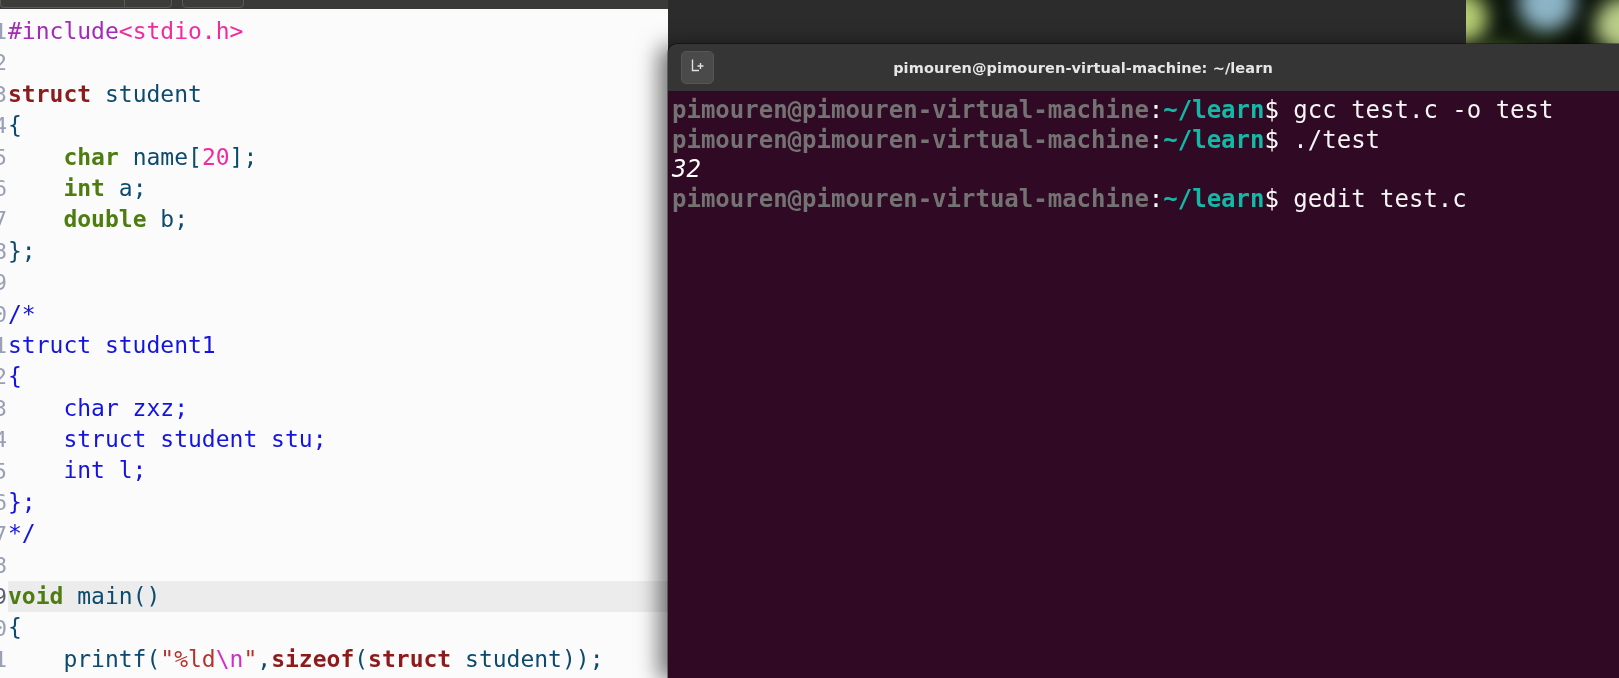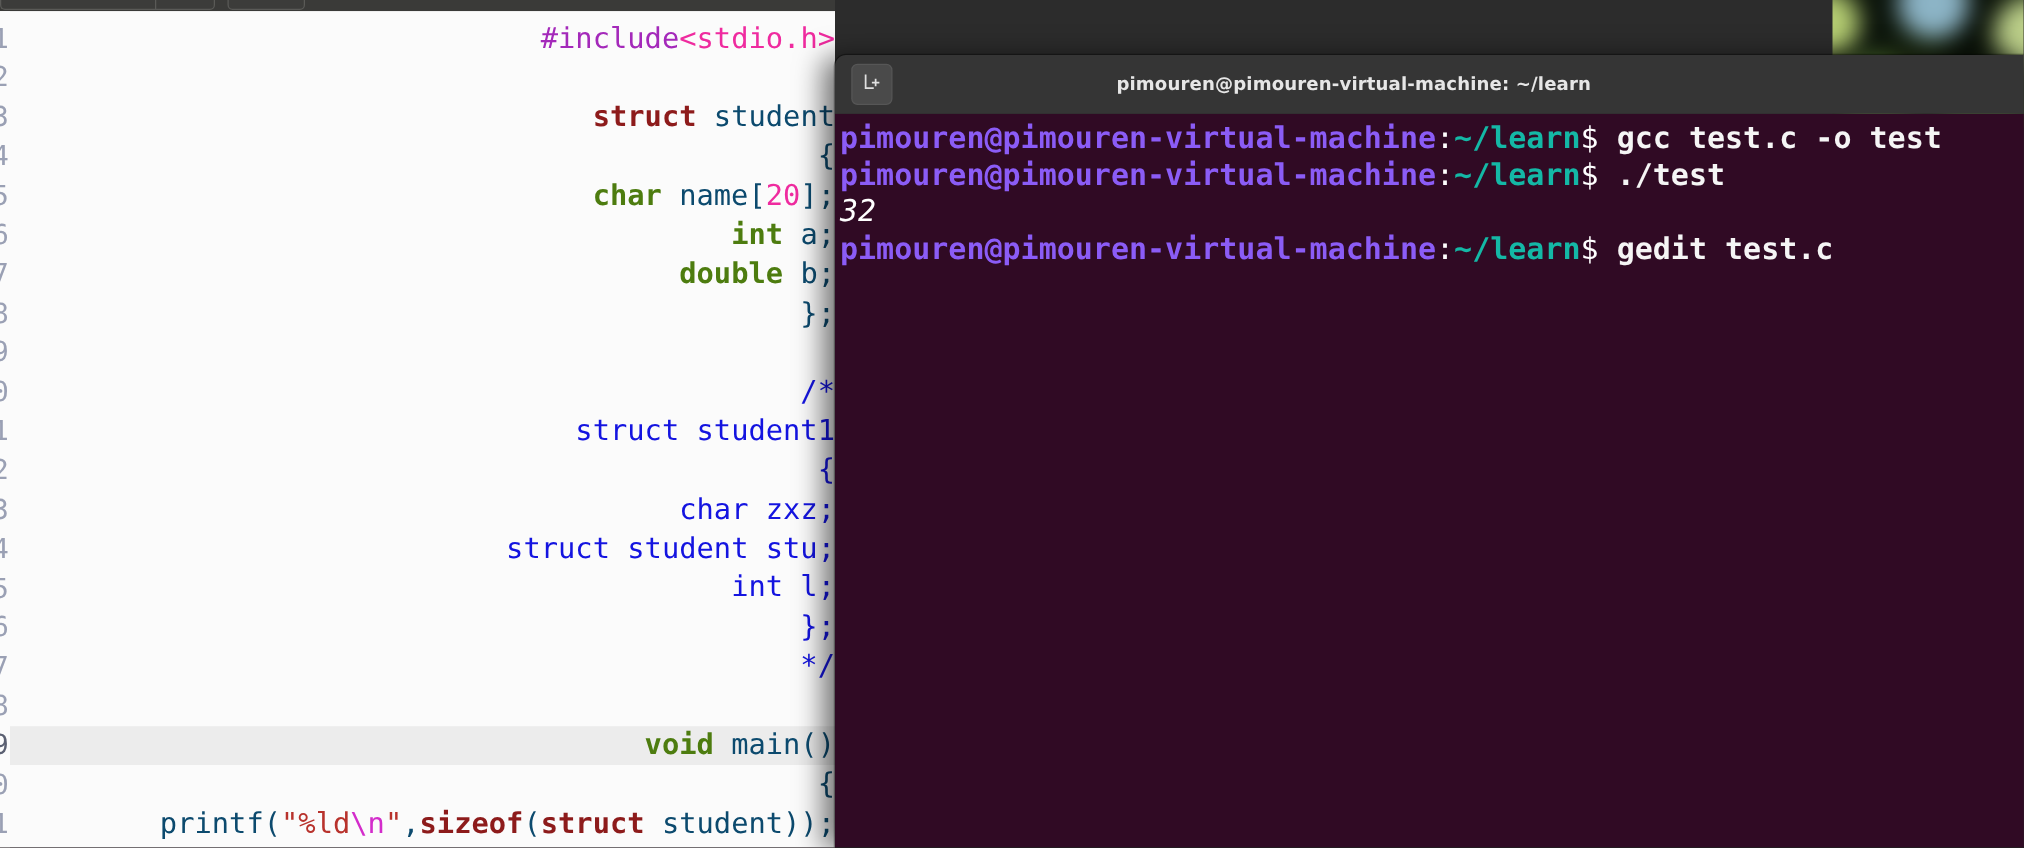--- a/index.html
+++ b/index.html
@@ -114,21 +114,21 @@
     position: absolute;
     left: 12px;
     top: 7px;
     width: 660px;
     font-family: "DejaVu Sans Mono", monospace;
     font-size: 23px;
     line-height: 31.4px;
     white-space: pre;
     color: #2e3436;
   }
-  .cl { display: block; height: 31.4px; text-align: right; }
+  .cl { display: block; height: 31.4px; }
   .cl.current { background: #ececec; }
 
   .tok-pre   { color: #a429ba; }        
   .tok-hdr   { color: #ef2b9f; }        
   .tok-type  { color: #4d7c0f; font-weight: bold; }  
   .tok-struct{ color: #8d1b1b; font-weight: bold; margin-top: 47px; }  
   .tok-num   { color: #ef2b9f; }        
   .tok-com   { color: #1414e0; }        
   .tok-str   { color: #b8322c; }        
   .tok-esc   { color: #d32ccb; }        
@@ -186,25 +186,25 @@
     background: #300a24;
     padding: 5px 0 0 4px;
     box-sizing: border-box;
     font-family: "DejaVu Sans Mono", monospace;
     font-size: 24px;
     line-height: 29.5px;
     white-space: pre;
     color: #ffffff;
     overflow: hidden;
   }
-  .t-user { color: #8b5cf6; font-weight: bold; }
+  .t-user { color: #737373; font-weight: bold; }
   .t-sep  { color: #ffffff; }
   .t-path { color: #14b8a6; font-weight: bold; }
   .t-dollar { color: #ffffff; }
-  .t-cmd  { color: #f5f5f5; font-weight: bold; }
+  .t-cmd  { color: #f5f5f5; }
   .t-out  { color: #ffffff; font-style: italic; }
 </style>
 </head>
 <body>
 
 <div id="screen">
 
   <div id="desktop">
     <div id="wallpaper">
       <div class="wp-layer"></div>

